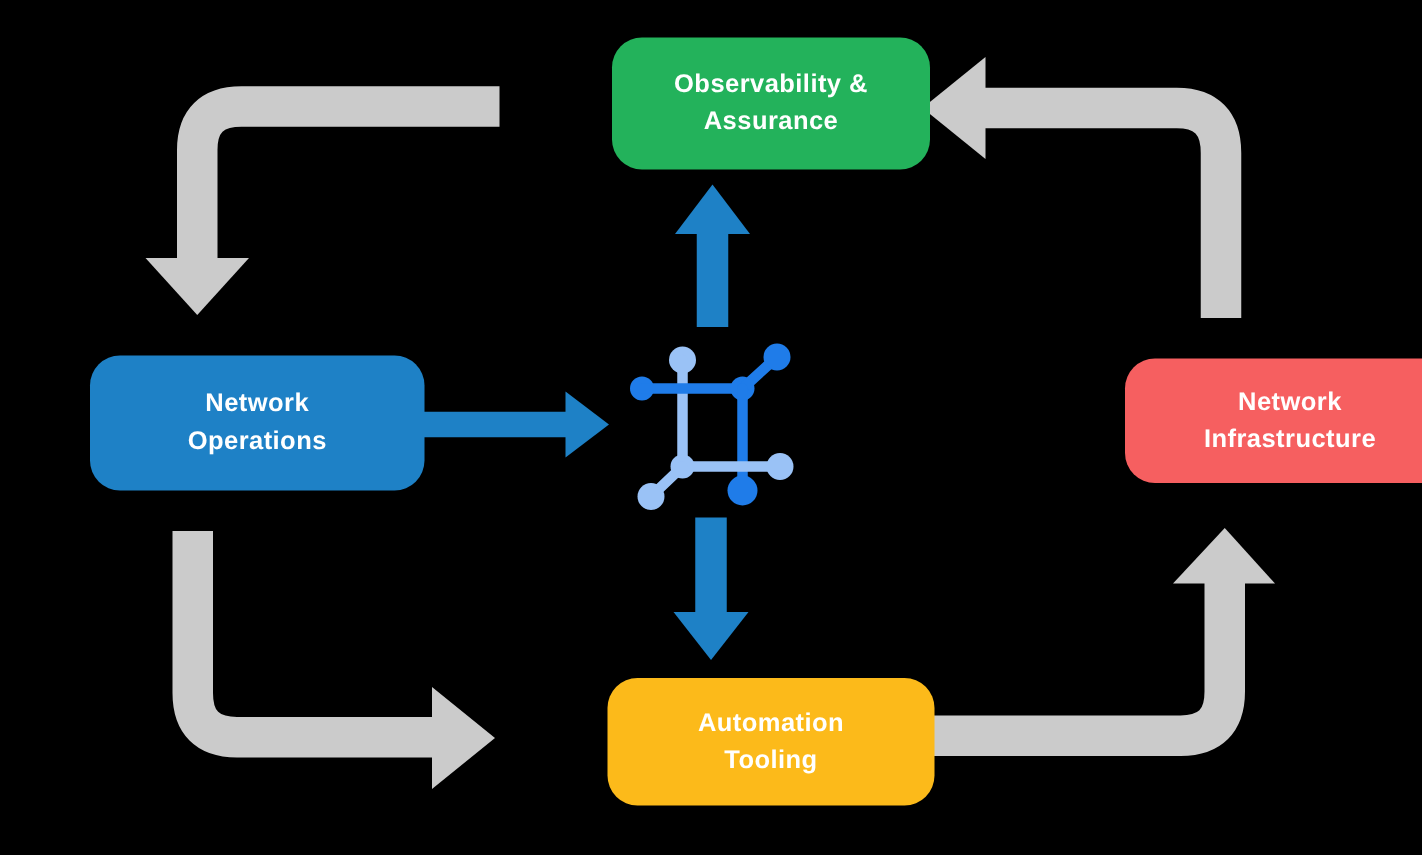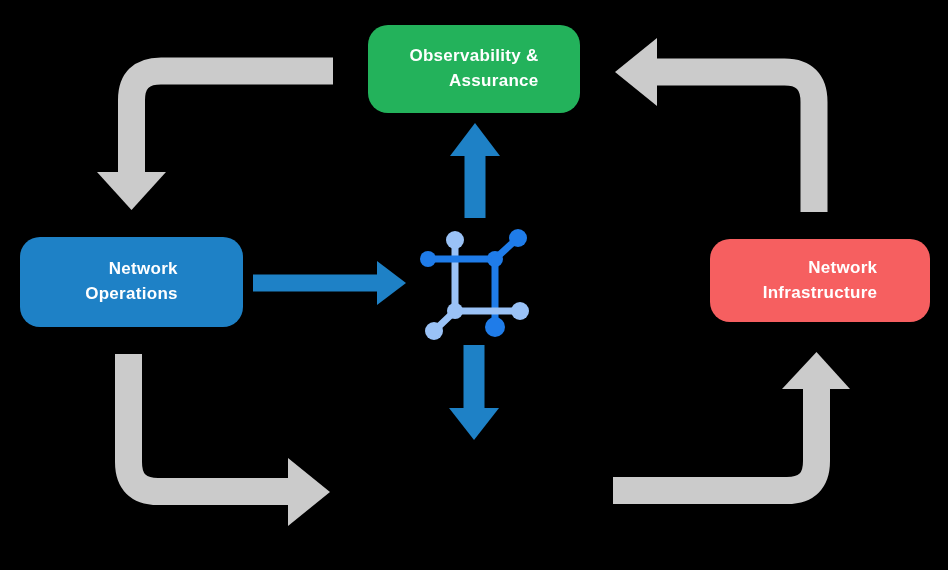--- a/index.html
+++ b/index.html
@@ -33,27 +33,28 @@
   .icon-dark-fill  { fill: var(--icon_dark); }
   .icon-light-line { stroke: var(--icon_light); stroke-width: 7; stroke-linecap: round; fill: none; }
   .icon-light-fill { fill: var(--icon_light); }
   
   .node {
     position: absolute;
     border-radius: 20px;
     display: flex;
     align-items: center;
     justify-content: center;
-    text-align: right;
+    text-align: center;
     color: var(--text, #fff);
     font-size: 17px;
     font-weight: 600;
     line-height: 1.45;
     letter-spacing: 0.3px;
     white-space: pre-line;
+    margin-left: 40px;
   }
   #node-assurance      { left: 368px; top: 25px;  width: 212px; height: 88px; background: var(--node-assurance); }
   #node-operations     { left: 20px;  top: 237px; width: 223px; height: 90px; background: var(--node-operations); }
   #node-infrastructure { left: 710px; top: 239px; width: 220px; height: 83px; background: var(--node-infrastructure); }
   #node-tooling        { left: 365px; top: 452px; width: 218px; height: 85px; background: var(--node-tooling); }
 </style>
 </head>
 <body>
 
 <div class="canvas">
@@ -124,14 +125,18 @@
   <div class="node" id="node-operations">
     <span>Network
 Operations</span>
   </div>
 
   <div class="node" id="node-infrastructure">
     <span>Network
 Infrastructure</span>
   </div>
 
+  <div class="node" id="node-tooling">
+    <span>Automation
+Tooling</span>
+  </div>
 
 </div>
 
 </body></html>

